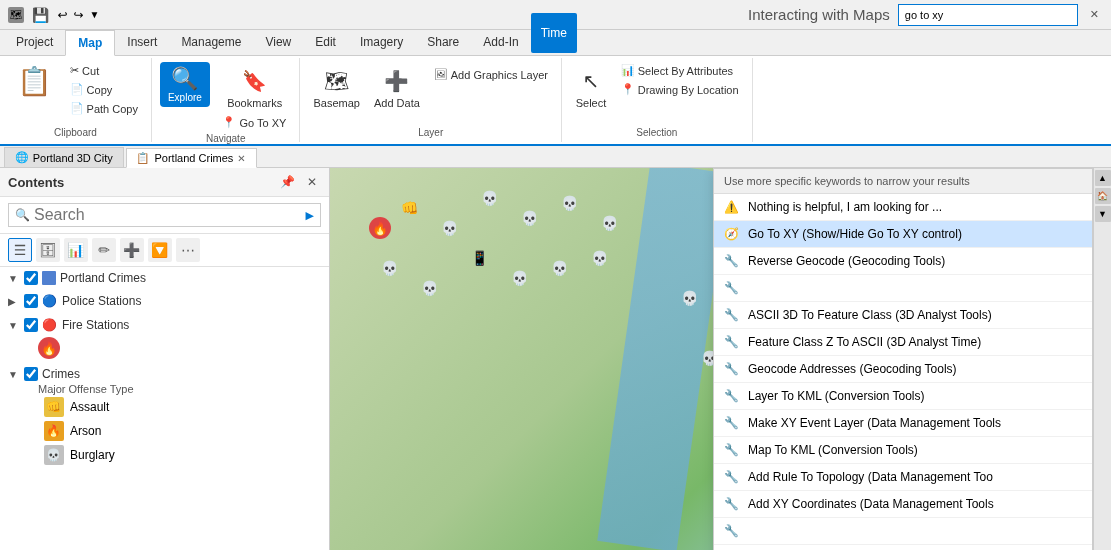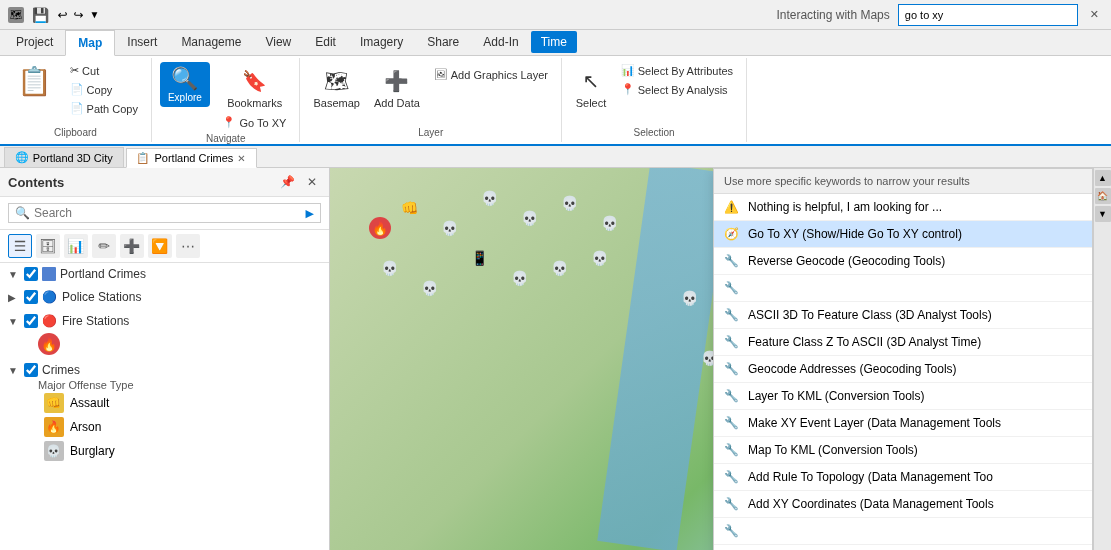--- a/index.html
+++ b/index.html
@@ -15,21 +15,21 @@
       border-bottom: 1px solid #ccc;
     }
     .title-bar-icons { display: flex; gap: 6px; align-items: center; }
     .title-icon { width: 16px; height: 16px; background: #888; border-radius: 2px; display: flex; align-items: center; justify-content: center; font-size: 10px; }
     .search-bar-top {
       margin-left: auto;
       display: flex;
       align-items: center;
       gap: 8px;
     }
-    .interacting-label { color: #555; font-size: 12px; }
+    .interacting-label { color: #555; font-size: 15px; }
     .search-top-input {
       width: 180px;
       height: 22px;
       border: 1px solid #0078d4;
       padding: 2px 6px;
       font-size: 11px;
       outline: none;
     }
     .search-top-clear {
       font-size: 11px;
@@ -66,21 +66,21 @@
       border-bottom: 1px solid white;
       margin-bottom: -1px;
       color: #0078d4;
       font-weight: bold;
       z-index: 1;
     }
     .ribbon-tab.highlight {
       background: #0078d4;
       color: white;
       padding: 2px 10px;
-      height: 22px;
+      height: 40px;
       margin-bottom: 2px;
       border-radius: 2px;
     }
 
     
     .ribbon {
       background: white;
       border-bottom: 2px solid #0078d4;
       display: flex;
       align-items: stretch;
@@ -228,21 +228,21 @@
       border-bottom: 1px solid #e0e0e0;
     }
     .search-input-wrap {
       display: flex;
       align-items: center;
       border: 1px solid #ccc;
       background: white;
       padding: 2px 6px;
       gap: 4px;
     }
-    .search-input { border: none; outline: none; flex: 1; font-size: 12px; }
+    .search-input { border: none; outline: none; flex: 1; font-size: 16px; }
 
     .sidebar-toolbar {
       padding: 4px 8px;
       display: flex;
       gap: 4px;
       border-bottom: 1px solid #e0e0e0;
     }
     .toolbar-icon-btn {
       width: 24px;
       height: 24px;
@@ -482,21 +482,21 @@
         <div class="icon-large">↖</div>
         <span>Select</span>
       </button>
       <div style="display:flex;flex-direction:column;gap:2px;">
         <button class="ribbon-btn-small">
           <span>📊</span>
           <span>Select By Attributes</span>
         </button>
         <button class="ribbon-btn-small">
           <span>📍</span>
-          <span>Select By Analysis</span>
+          <span>Drawing By Location</span>
         </button>
       </div>
     </div>
     <div class="ribbon-group-label">Selection</div>
   </div>
 </div>
 
 <div class="map-tabs">
   <div class="map-tab">
     <span>🌐</span>

